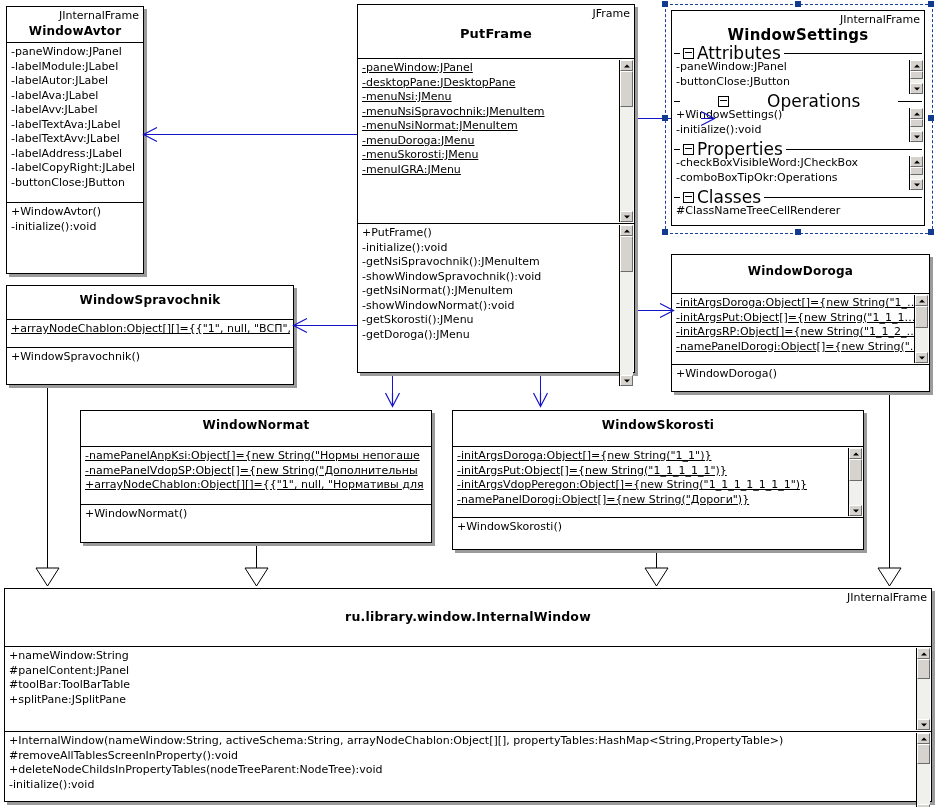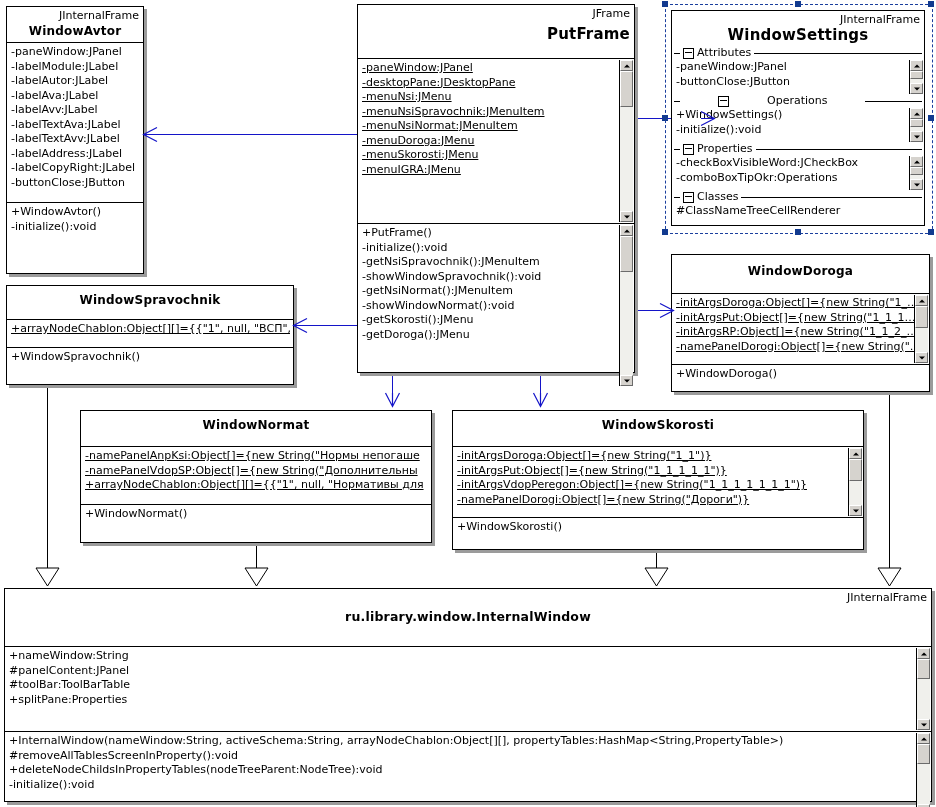--- a/index.html
+++ b/index.html
@@ -20,21 +20,21 @@
   .uml.noshadow{box-shadow:none;}
   .hdr{padding:2px 4px 3px 4px;border-bottom:1px solid #000;position:relative;}
   .stereo{text-align:right;font-size:11px;line-height:13px;}
   .cname{text-align:center;font-weight:bold;font-size:12px;line-height:16px;padding-top:1px;letter-spacing:0.2px;}
   .compartment{border-bottom:1px solid #000;position:relative;padding:2px 3px 2px 4px;overflow:hidden;}
   .compartment:last-child{border-bottom:none;}
   .row{white-space:nowrap;line-height:14.5px;font-size:11px;overflow:hidden;text-overflow:clip;}
   .row.u{text-decoration:underline;}
 
   
-  .grp{display:flex;align-items:center;gap:3px;line-height:14px;font-size:11px;padding:0 2px 0 0;}
+  .grp{display:flex;align-items:center;gap:3px;line-height:14px;font-size:17px;padding:0 2px 0 0;}
   .grp .dash{width:6px;height:1px;background:#000;}
   .grp .box{width:9px;height:9px;border:1px solid #000;position:relative;flex:0 0 auto;}
   .grp .box:before{content:"";position:absolute;left:1px;right:1px;top:3px;height:1px;background:#000;}
   .grp .lbl{flex:0 0 auto;}
   .grp .line{flex:1 1 auto;height:1px;background:#000;}
 
   
   .sbar{
     position:absolute;right:1px;top:1px;bottom:1px;width:13px;
     background:#f0f0ec;border-left:1px solid #000;
@@ -166,21 +166,21 @@
     </div>
     <div class="compartment" style="height:42px;">
       <div class="row">+WindowAvtor()</div>
       <div class="row">-initialize():void</div>
     </div>
   </div>
 
   <div class="uml" style="left:357px;top:4px;width:278px;height:369px;">
     <div class="hdr" style="height:48px;">
       <div class="stereo">JFrame</div>
-      <div class="cname" style="font-size:15px;padding-top:6px;text-align:right;">PutFrame</div>
+      <div class="cname" style="font-size:13px;padding-top:6px;">PutFrame</div>
     </div>
     <div class="compartment" style="height:160px;">
       <div class="row u">-paneWindow:JPanel</div>
       <div class="row u">-desktopPane:JDesktopPane</div>
       <div class="row u">-menuNsi:JMenu</div>
       <div class="row u">-menuNsiSpravochnik:JMenuItem</div>
       <div class="row u">-menuNsiNormat:JMenuItem</div>
       <div class="row u">-menuDoroga:JMenu</div>
       <div class="row u">-menuSkorosti:JMenu</div>
       <div class="row u">-menuIGRA:JMenu</div>
@@ -357,21 +357,21 @@
 
   <div class="uml" style="left:4px;top:588px;width:928px;height:214px;">
     <div class="hdr" style="height:52px;">
       <div class="stereo">JInternalFrame</div>
       <div class="cname" style="font-size:12.5px;padding-top:5px;">ru.library.window.InternalWindow</div>
     </div>
     <div class="compartment" style="height:80px;">
       <div class="row">+nameWindow:String</div>
       <div class="row">#panelContent:JPanel</div>
       <div class="row">#toolBar:ToolBarTable</div>
-      <div class="row">+splitPane:Properties</div>
+      <div class="row">+splitPane:JSplitPane</div>
       <div class="sbar">
         <div class="sbtn up"></div>
         <div class="sthumb" style="height:20px;"></div>
         <div class="strack"></div>
         <div class="sbtn down"></div>
       </div>
     </div>
     <div class="compartment" style="height:80px;border-bottom:none;">
       <div class="row">+InternalWindow(nameWindow:String, activeSchema:String, arrayNodeChablon:Object[][], propertyTables:HashMap&lt;String,PropertyTable&gt;)</div>
       <div class="row">#removeAllTablesScreenInProperty():void</div>

